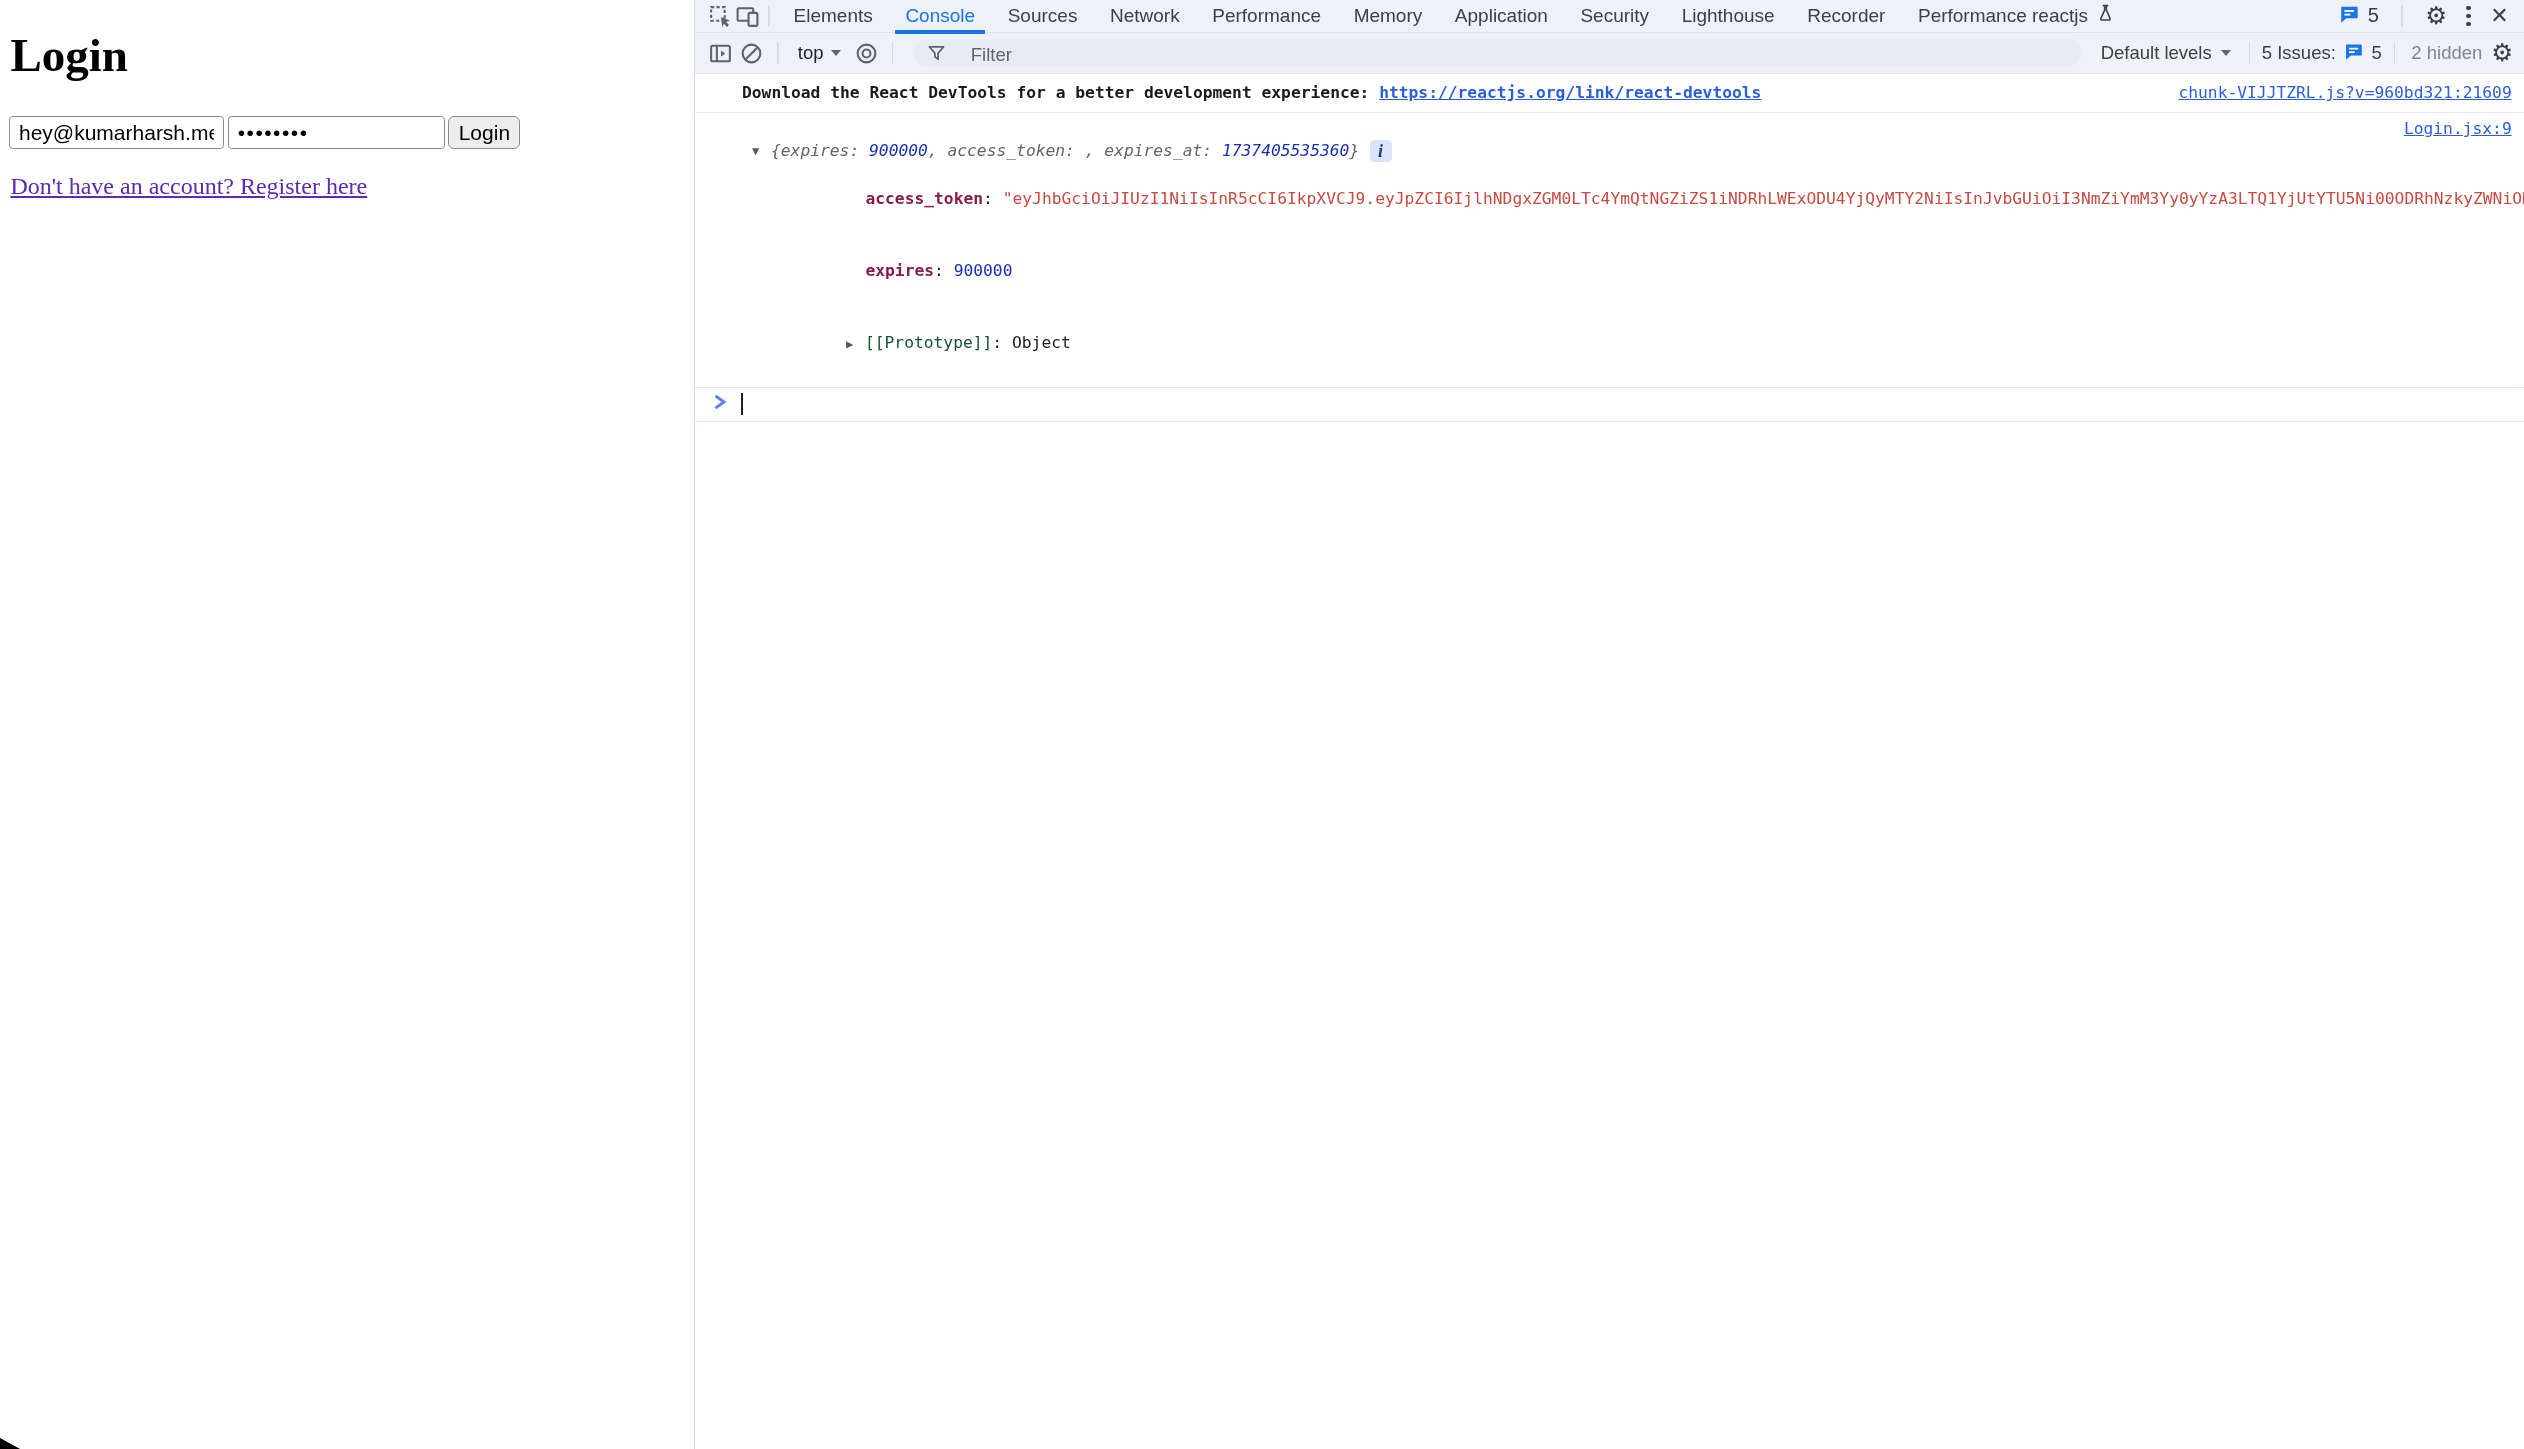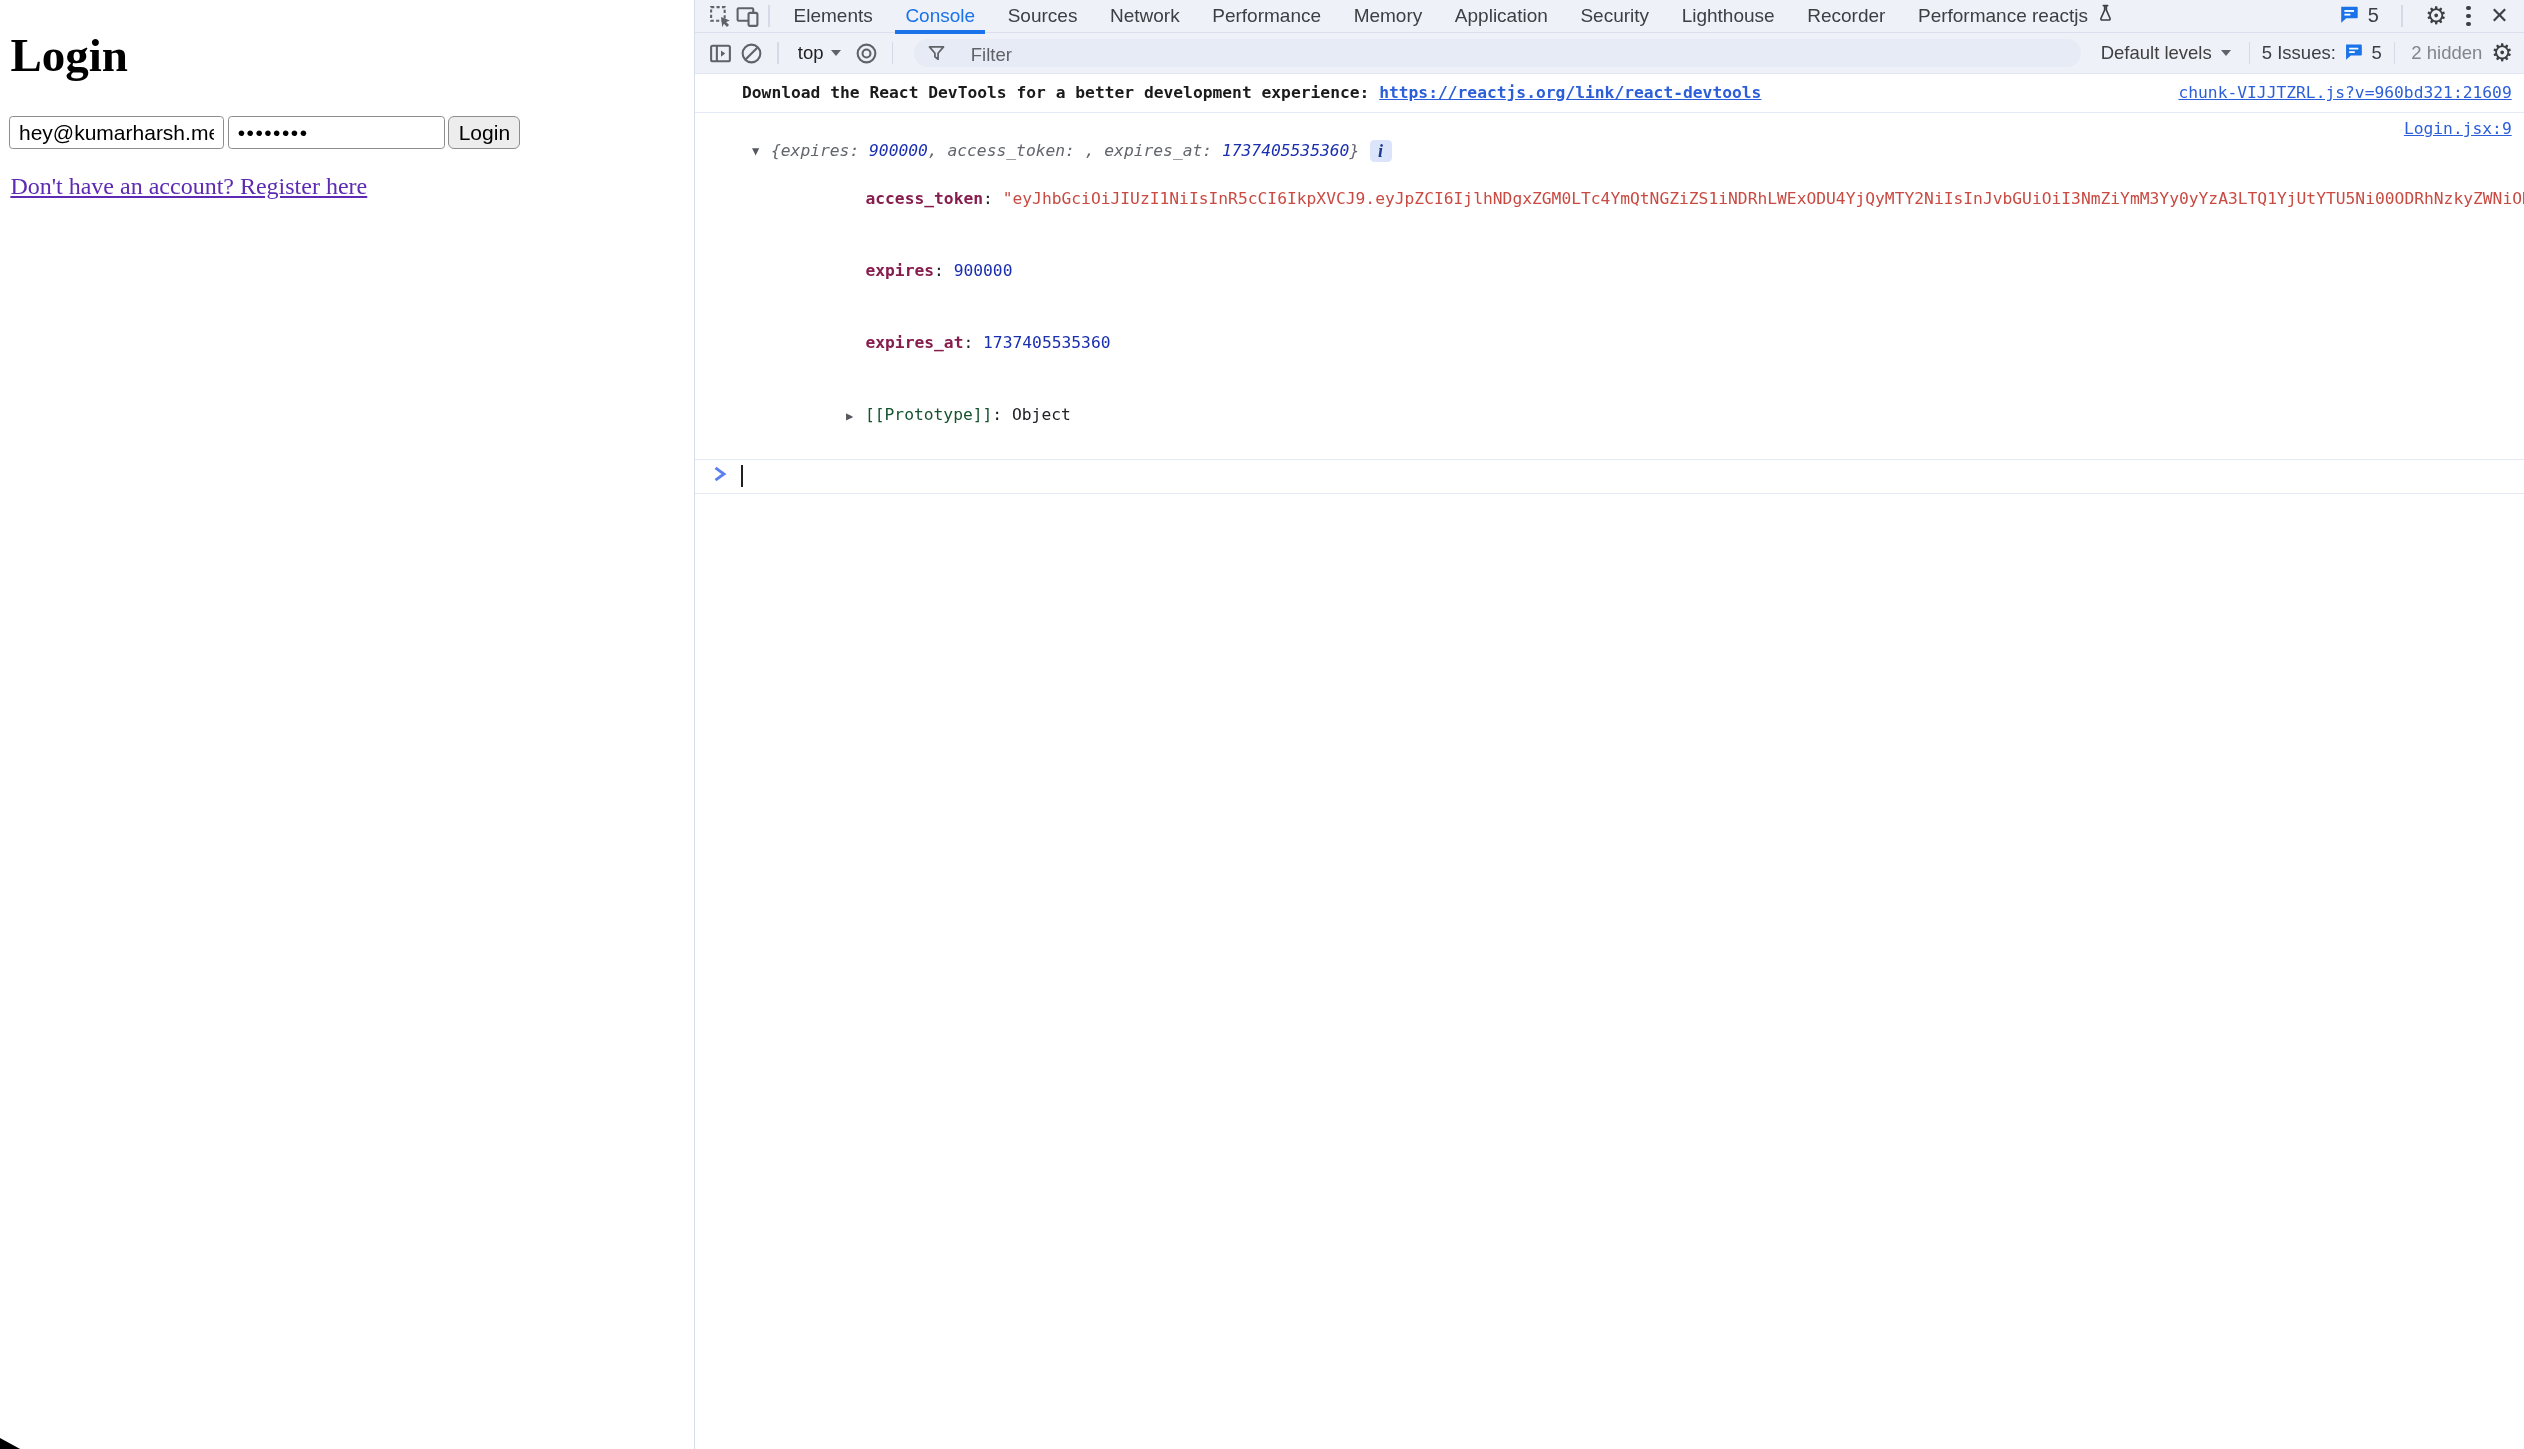--- a/index.html
+++ b/index.html
@@ -288,23 +288,20 @@
         <span class="ital c-muted">}</span>
         <span class="info-badge">i</span>
       </div>
 
       <div class="prop-line">
         <span class="c-key">access_token</span><span>: </span><span class="c-str">"eyJhbGciOiJIUzI1NiIsInR5cCI6IkpXVCJ9.eyJpZCI6IjlhNDgxZGM0LTc4YmQtNGZiZS1iNDRhLWExODU4YjQyMTY2NiIsInJvbGUiOiI3NmZiYmM3Yy0yYzA3LTQ1YjUtYTU5Ni00ODRhNzkyZWNiODEiLCJ</span>
       </div>
       <div class="prop-line">
         <span class="c-key">expires</span><span>: </span><span class="c-num">900000</span>
       </div>
-      <div class="prop-line">
-        <span class="c-key">expires_at</span><span>: </span><span class="c-num">1737405535360</span>
-      </div>
       <div class="proto-line">
         <span class="tri">▶</span><span class="c-proto">[[Prototype]]</span><span>: </span><span>Object</span>
       </div>
     </div>
 
     <div class="crow row-prompt">
       <span>
         <svg viewBox="0 0 16 16" width="18" height="18">
           <path d="M4 2.5 L11.5 8 L4 13.5" fill="none" stroke="#5b7ff2" stroke-width="2.6" stroke-linejoin="miter"></path>
         </svg>

